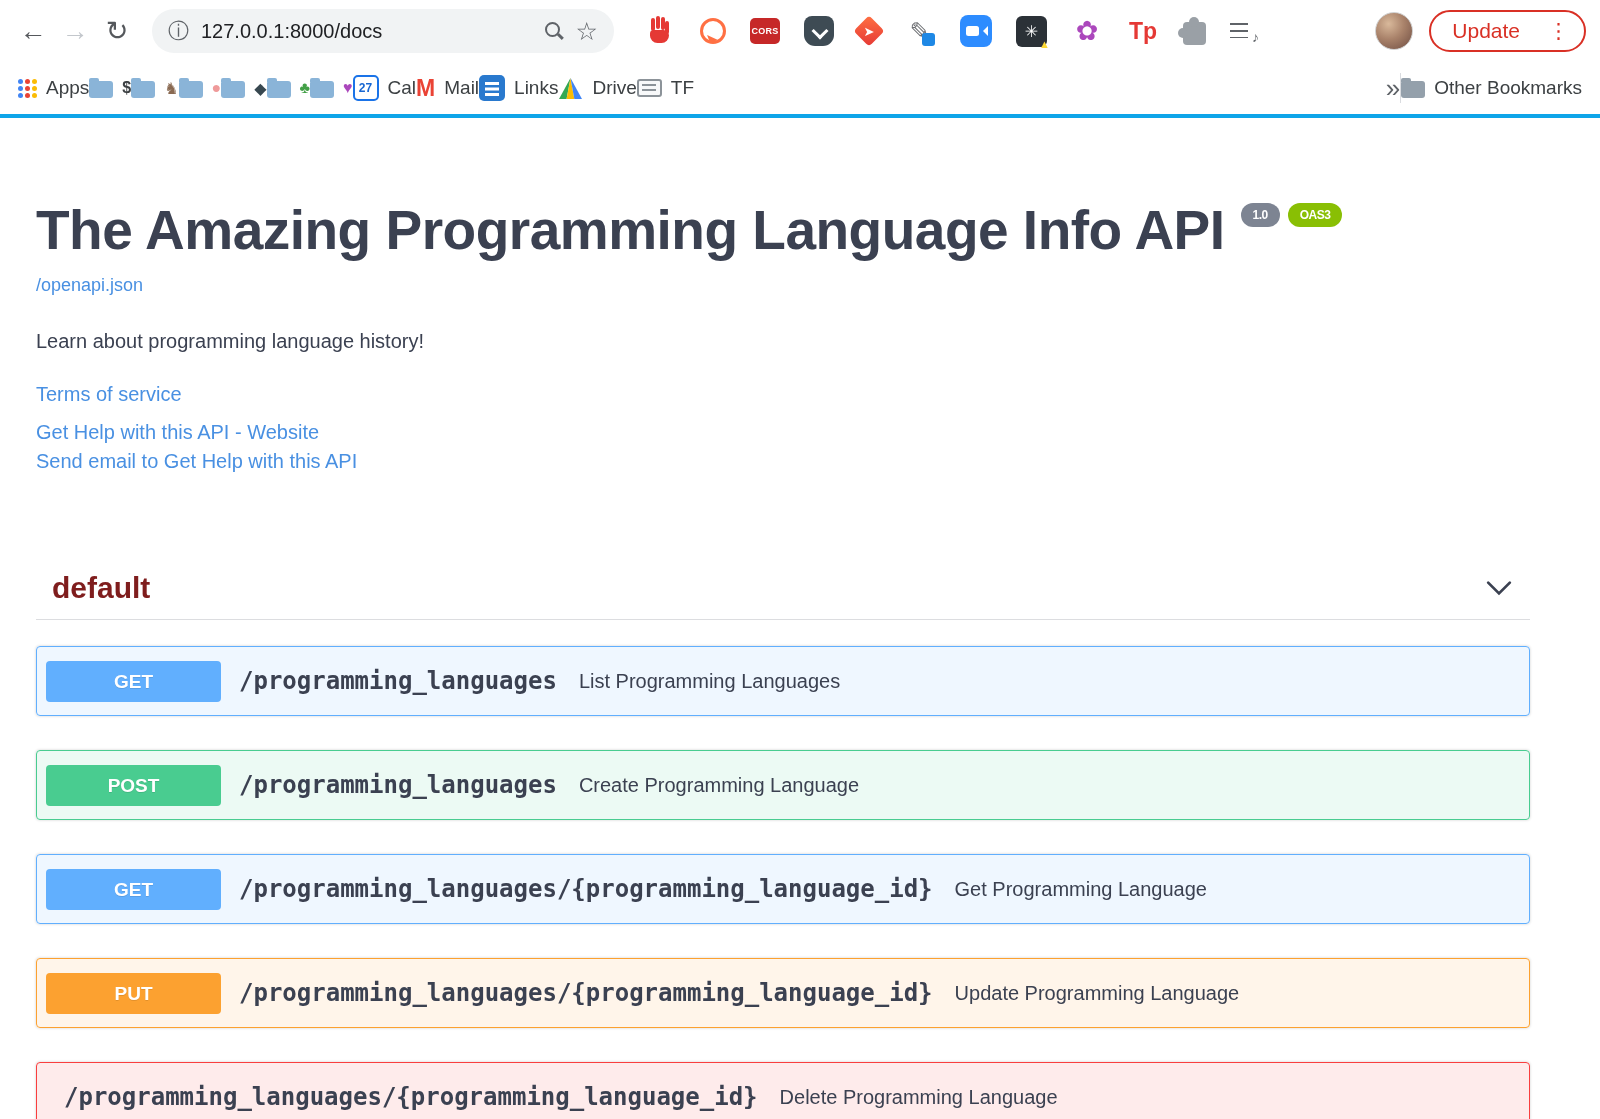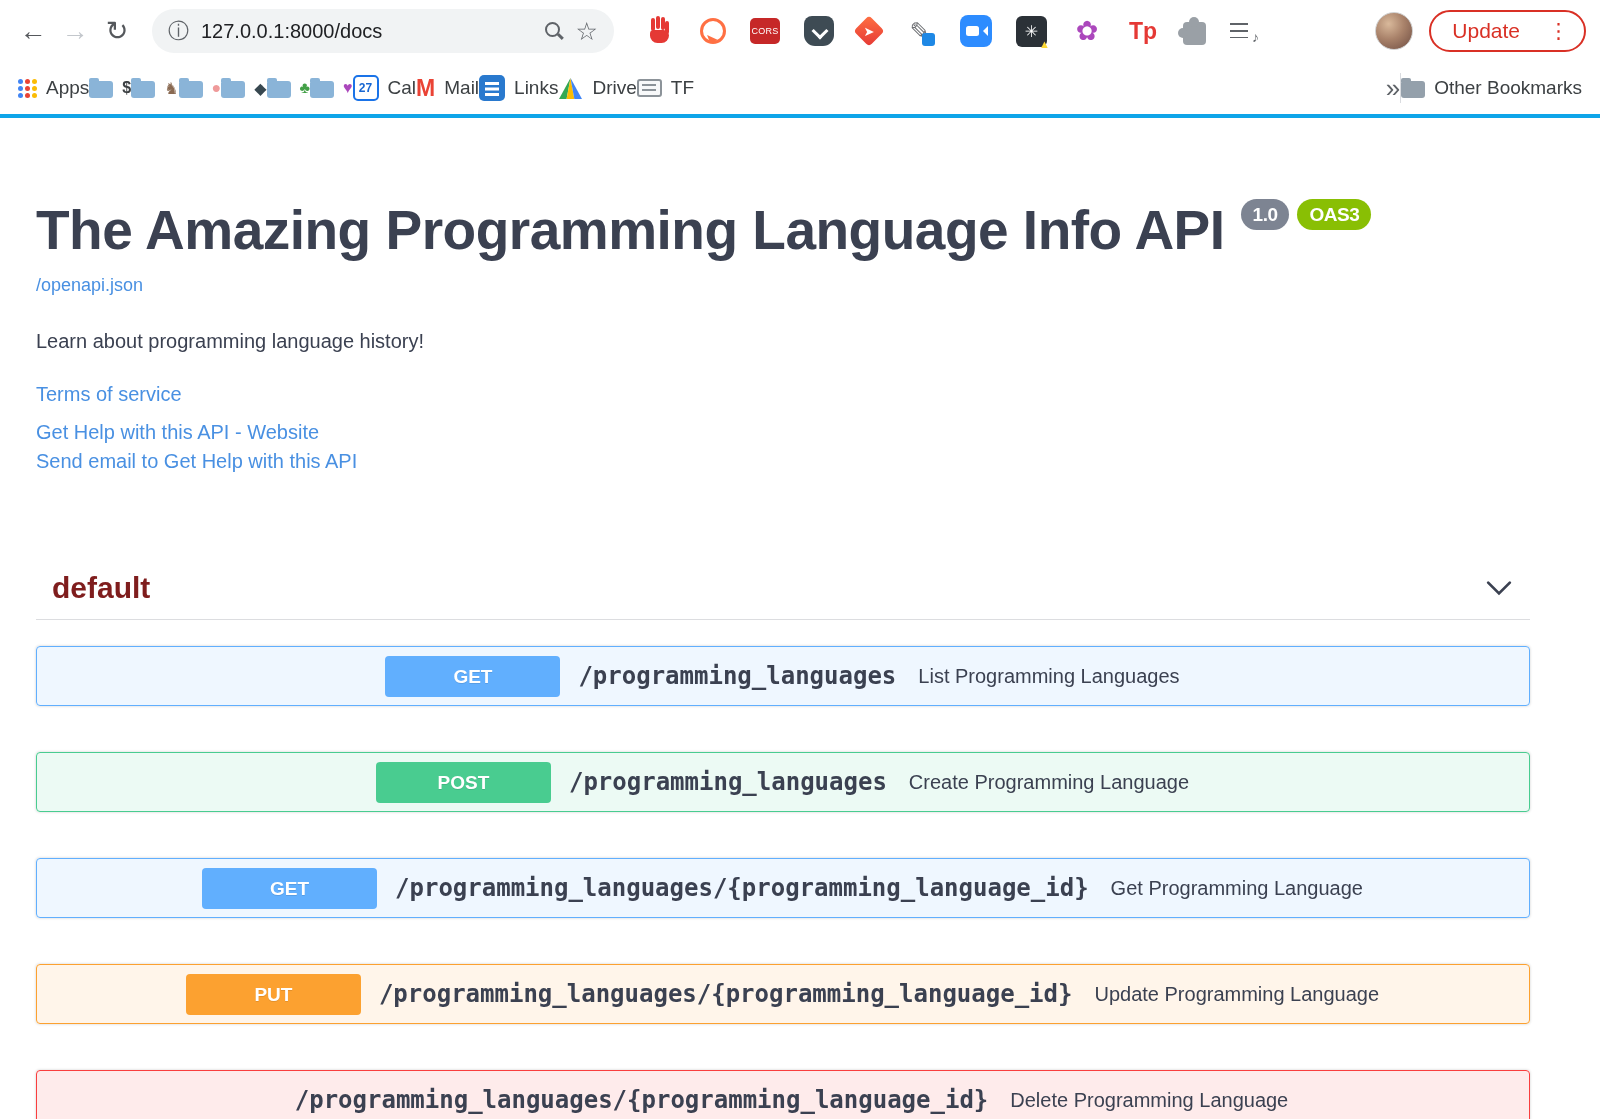--- a/index.html
+++ b/index.html
@@ -30,21 +30,21 @@
   .xic { width:32px; height:32px; display:flex; align-items:center; justify-content:center; position:relative; cursor:pointer; }
 
   .hand { position:relative; }
   .hand .fingers { position:absolute; left:7px; top:3px; width:4px; height:13px; background:#e53935; border-radius:2px;
     box-shadow:5px -2px 0 #e53935, 10px -1px 0 #e53935, 14px 3px 0 #e53935; }
   .hand .palm { position:absolute; left:6px; bottom:4px; width:19px; height:13px; background:#e53935; border-radius:4px 6px 8px 8px; }
 
   .bubble { width:26px; height:26px; border:3px solid #ff7043; border-radius:50%; position:relative; }
   .bubble::after { content:""; position:absolute; bottom:-8px; left:1px; border:6px solid transparent; border-top-color:#ff7043; transform:rotate(25deg); }
 
-  .cors { width:30px; height:26px; background:#c62828; border-radius:5px; color:#fff; font-weight:normal; font-size:9px; letter-spacing:.3px; }
+  .cors { width:30px; height:26px; background:#c62828; border-radius:5px; color:#fff; font-weight:bold; font-size:9px; letter-spacing:.3px; }
 
   .pocket { width:30px; height:30px; background:#3e4b54; border-radius:8px 8px 11px 11px; }
   .pocket::after { content:""; position:absolute; left:10px; top:9px; width:9px; height:9px; border-right:3px solid #fff; border-bottom:3px solid #fff; transform:rotate(45deg); }
 
   .diamond { width:22px; height:22px; background:linear-gradient(135deg,#ff7043,#e53935); transform:rotate(45deg); border-radius:4px; }
   .diamond .arr { transform:rotate(-45deg); color:#fff; font-size:13px; }
 
   .pen .pg { font-size:25px; color:#6d6f73; }
   .pen .bluesq { position:absolute; right:1px; bottom:1px; width:13px; height:13px; background:#1e88e5; border-radius:3px; }
 
@@ -101,40 +101,40 @@
   .tf-ic { position:relative; width:25px; height:18px; border:2px solid #8c9399; border-radius:3px; background:#f8f9fa; }
   .tf-ic::before { content:""; position:absolute; left:3px; top:3px; width:14px; height:2px; background:#8c9399; box-shadow:0 5px 0 #8c9399; }
 
   .overflow { margin-left:auto; font-size:26px; color:#5f6368; cursor:pointer; }
   .vsep { width:1px; height:30px; background:#dadce0; }
 
   
   .page { padding:80px 70px 0 36px; }
   h1.title { margin:0; font-size:55px; font-weight:bold; color:#3b4151; letter-spacing:-0.5px; }
   .badges { position:relative; top:-19px; margin-left:16px; white-space:nowrap; }
-  .badge { font-size:19px; font-weight:bold; color:#fff; border-radius:30px; padding:5px 12px; vertical-align:middle; }
+  .badge { font-size:12px; font-weight:bold; color:#fff; border-radius:30px; padding:5px 12px; vertical-align:middle; }
   .badge.ver { background:#7d8492; margin-right:8px; }
   .badge.oas { background:#89bf04; }
 
   a.openapi { display:inline-block; margin-top:13px; color:#4990e2; font-size:18px; text-decoration:none; }
   .desc { margin:34px 0 0; font-size:20px; color:#3b4151; }
   .plink { display:block; color:#4990e2; font-size:20px; text-decoration:none; }
   .plink.tos { margin-top:30px; }
   .linkgroup { margin-top:15px; }
   .linkgroup .plink + .plink { margin-top:6px; }
   .plink.lic { margin-top:16px; }
 
   .tag-header { margin-top:88px; display:flex; align-items:center; justify-content:space-between;
     padding:10px 18px 14px 16px; border-bottom:1px solid rgba(59,65,81,.18); cursor:pointer; }
   .tag-header h3 { margin:0; font-size:30px; font-weight:bold; color:#7f1d1d; }
   .chev-down { width:26px; height:16px; }
 
   .opblocks { margin-top:26px; }
-  .opblock { display:flex; align-items:center; height:60px; border-radius:4px; border:1px solid;
-    margin-bottom:46px; padding:0 10px 0 9px; box-shadow:0 0 3px rgba(0,0,0,.19); cursor:pointer;justify-content:center; }
+  .opblock { display:flex; align-items:center; height:70px; border-radius:4px; border:1px solid;
+    margin-bottom:34px; padding:0 10px 0 9px; box-shadow:0 0 3px rgba(0,0,0,.19); cursor:pointer; }
   .opblock .method { width:175px; height:41px; line-height:41px; text-align:center; color:#fff;
     font-weight:bold; font-size:19px; border-radius:4px; text-shadow:0 1px 0 rgba(0,0,0,.1); flex:0 0 auto; }
   .opblock .path { margin-left:18px; font-family:"DejaVu Sans Mono","Liberation Mono",monospace;
     font-weight:bold; font-size:24px; color:#3b4151; white-space:nowrap; }
   .opblock .summary { margin-left:22px; font-size:20px; color:#3b4151; white-space:nowrap; }
 
   .opblock.get    { background:rgba(97,175,254,.1);  border-color:#61affe; }
   .opblock.get    .method { background:#61affe; }
   .opblock.post   { background:rgba(73,204,144,.1);  border-color:#49cc90; }
   .opblock.post   .method { background:#49cc90; }

